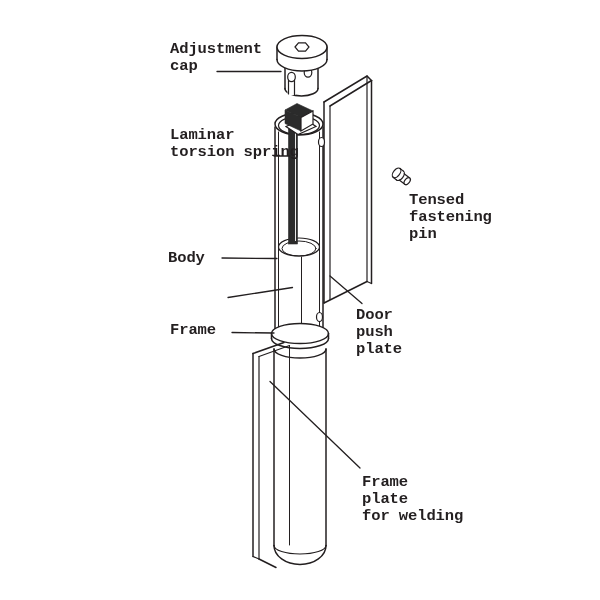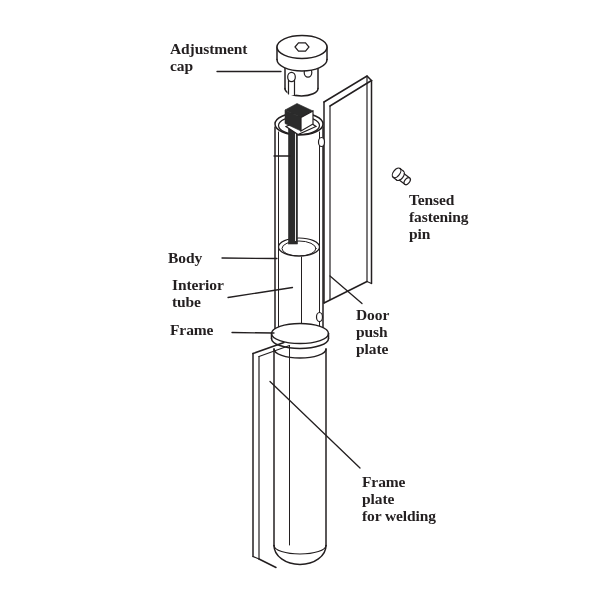--- a/index.html
+++ b/index.html
@@ -7,21 +7,21 @@
     --text:#231f20;
     --spring-fill:#2b2b2b;
     --background:#ffffff;
   }
   html,body{margin:0;padding:0;background:var(--background);}
   #canvas{
     position:relative;
     width:600px;height:600px;
     background:var(--background);
     overflow:hidden;
-    font-family:Liberation Serif, serif;
+    font-family:Liberation Mono, monospace;
   }
   #drawing{position:absolute;left:0;top:0;width:600px;height:600px;}
   .part-label{
     position:absolute;
     color:var(--text);
     font-size:15.5px;
     line-height:16.8px;
     font-weight:700;
     letter-spacing:-0.1px;
     white-space:pre-line;
@@ -146,25 +146,25 @@
       <path class="leader" d="M228,297.5 L292.5,287.5"></path>
       <path class="leader" d="M232,332.5 L274,333"></path>
       <path class="leader" d="M362,303.5 L330,276"></path>
       <path class="leader" d="M360,468 L270,381.5"></path>
     </g>
   </svg>
 
   <div class="part-label" style="left:170px;top:41px">Adjustment
 cap</div>
 
+  <div class="part-label" style="left:170px;top:127px">Laminar
+torsion spring</div>
 
   <div class="part-label" style="left:168px;top:250px">Body</div>
 
-  <div class="part-label" style="left:172px;top:277px">Interior
-tube</div>
 
   <div class="part-label" style="left:170px;top:322px">Frame</div>
 
   <div class="part-label" style="left:409px;top:192px">Tensed
 fastening
 pin</div>
 
   <div class="part-label" style="left:356px;top:307px">Door
 push
 plate</div>

